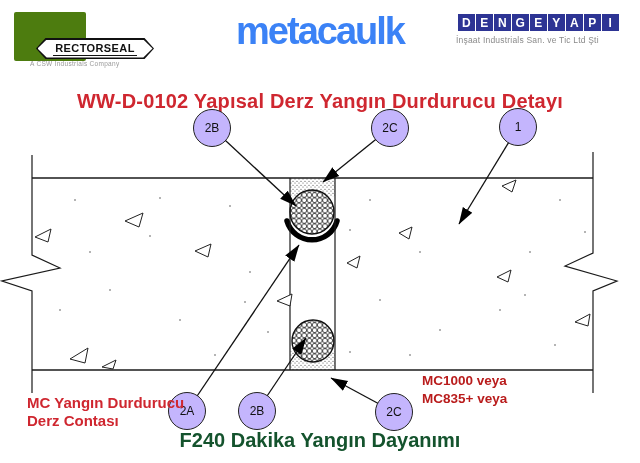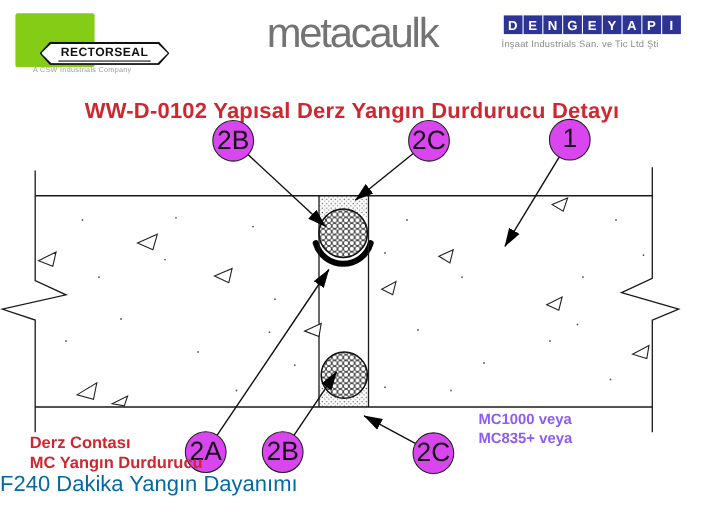--- a/index.html
+++ b/index.html
@@ -1,49 +1,49 @@
 <!DOCTYPE html>
 <html><head>
 <meta charset="utf-8">
 <style>
   html,body{margin:0;padding:0;background:#fff;}
   .page{position:relative;width:640px;height:463px;background:#ffffff;overflow:hidden;
         font-family:"Liberation Sans",sans-serif;}
 
   
-  .rs-square{position:absolute;left:14px;top:12px;width:72px;height:49px;background:#84cc16;border-radius:2px;}
+  .rs-square{position:absolute;left:14px;top:12px;width:72px;height:49px;background:#4d7c0f;border-radius:2px;}
   .rs-banner{position:absolute;left:22px;top:26px;width:118px;height:21px;background:#111;
              clip-path:polygon(0 50%,8% 0,92% 0,100% 50%,92% 100%,8% 100%);}
   .rs-banner-inner{position:absolute;left:1.5px;top:1.5px;right:1.5px;bottom:1.5px;background:#fff;
              clip-path:polygon(0 50%,8% 0,92% 0,100% 50%,92% 100%,8% 100%);
              display:flex;align-items:center;justify-content:center;}
   .rs-banner-inner span{font-size:11px;font-weight:bold;color:#111;letter-spacing:.4px;
              border-bottom:1.5px solid #111;padding:0 2px 1px 2px;}
   .rs-tagline{position:absolute;left:30px;top:60px;width:120px;font-size:6.5px;color:#9a9a9a;letter-spacing:.3px;}
 
   .mc-logo{position:absolute;left:50%;top:10px;transform:translateX(-50%);
-           font-size:38px;font-weight:normal;color:#737373;letter-spacing:-2px;}
+           font-size:38px;font-weight:bold;color:#3b82f6;letter-spacing:-2px;}
 
   .dy-wrap{position:absolute;left:458px;top:14px;display:flex;gap:1.5px;}
   .dy-box{width:16.5px;height:17px;background:#2d3494;color:#fff;font-size:12px;font-weight:bold;
           display:flex;align-items:center;justify-content:center;}
   .dy-sub{position:absolute;left:456px;top:35px;width:172px;font-size:8.5px;color:#8a8a8a;letter-spacing:.2px;}
 
   
   .title{position:absolute;left:0;top:90px;width:100%;text-align:center;
          font-size:20px;font-weight:bold;color:#cf2730;letter-spacing:.2px;}
   .mc-label{position:absolute;left:27px;top:394px;font-size:15px;font-weight:bold;color:#cf2730;line-height:18px;}
-  .products{position:absolute;left:435px;top:372px;font-size:13.5px;font-weight:bold;color:#8b5cf6;line-height:17.5px;}
-  .f240{position:absolute;left:0;top:429px;width:100%;text-align:left;
-        font-size:20px;font-weight:normal;color:#0369a1;}
+  .products{position:absolute;left:422px;top:372px;font-size:13.5px;font-weight:bold;color:#b91c1c;line-height:17.5px;}
+  .f240{position:absolute;left:0;top:429px;width:100%;text-align:center;
+        font-size:20px;font-weight:bold;color:#14532d;}
 
   
   .balloon{position:absolute;width:38px;height:38px;box-sizing:border-box;border:1.6px solid #222;
-           border-radius:50%;background:#d946ef;display:flex;align-items:center;justify-content:center;
-           font-size:24px;color:#111;}
+           border-radius:50%;background:#c4b5fd;display:flex;align-items:center;justify-content:center;
+           font-size:12px;color:#111;}
 
   svg.drawing{position:absolute;left:0;top:0;width:640px;height:463px;}
 </style>
 </head>
 <body>
 
 <div class="page">
 
   <div>
     <div class="rs-square">
@@ -170,22 +170,22 @@
     <span>2A</span>
   </div>
   <div class="balloon" style="left:238px;top:392px">
     <span>2B</span>
   </div>
   <div class="balloon" style="left:375px;top:393px">
     <span>2C</span>
   </div>
 
   <div class="mc-label">
+    <div>MC Yangın Durdurucu</div>
     <div>Derz Contası</div>
-    <div>MC Yangın Durdurucu</div>
   </div>
 
   <div class="products">
     <div>MC1000 veya</div>
     <div>MC835+ veya</div>
   </div>
 
   <div class="f240">F240 Dakika Yangın Dayanımı</div>
 
 </div>

